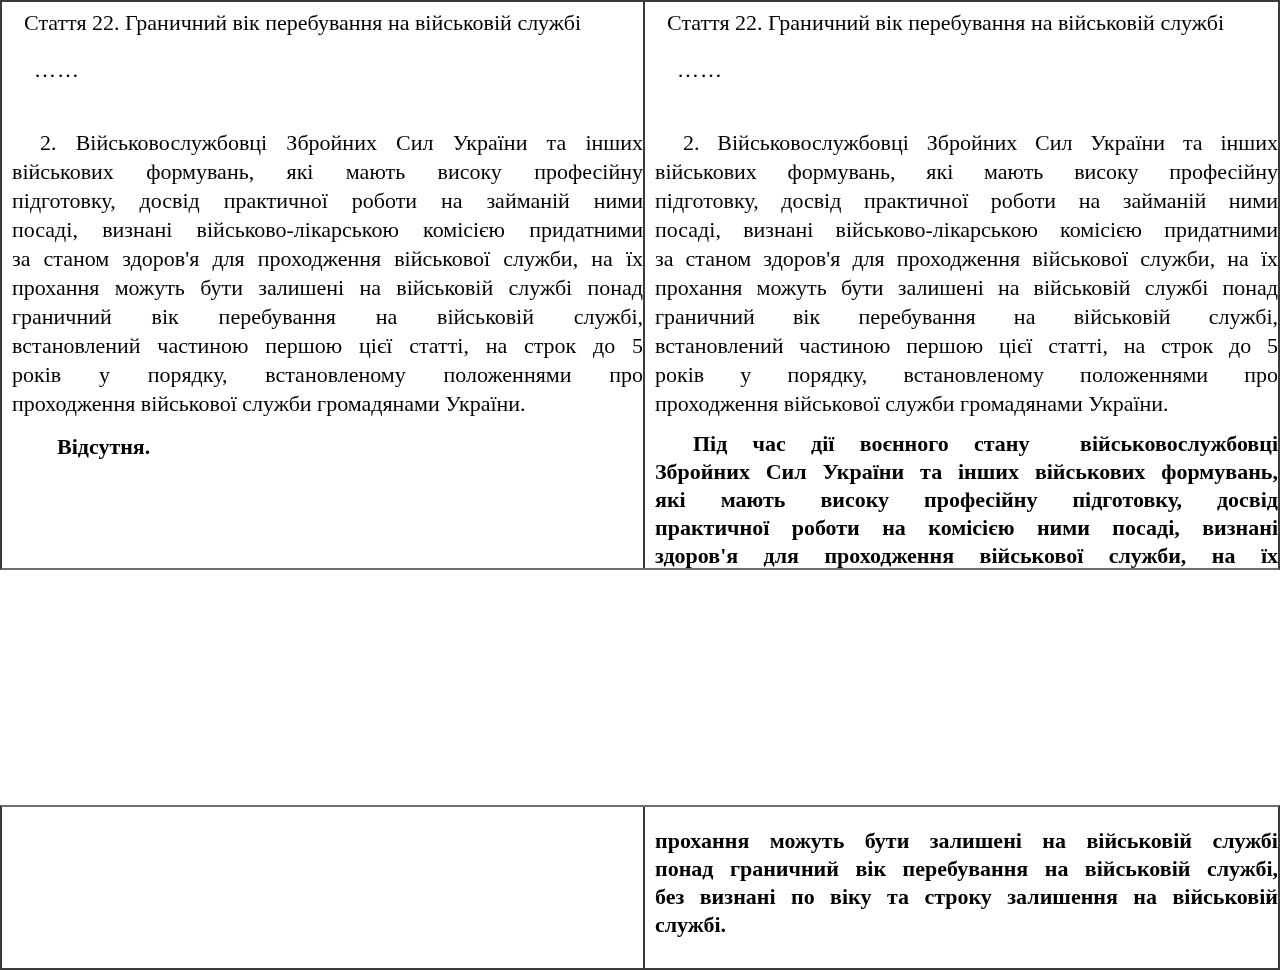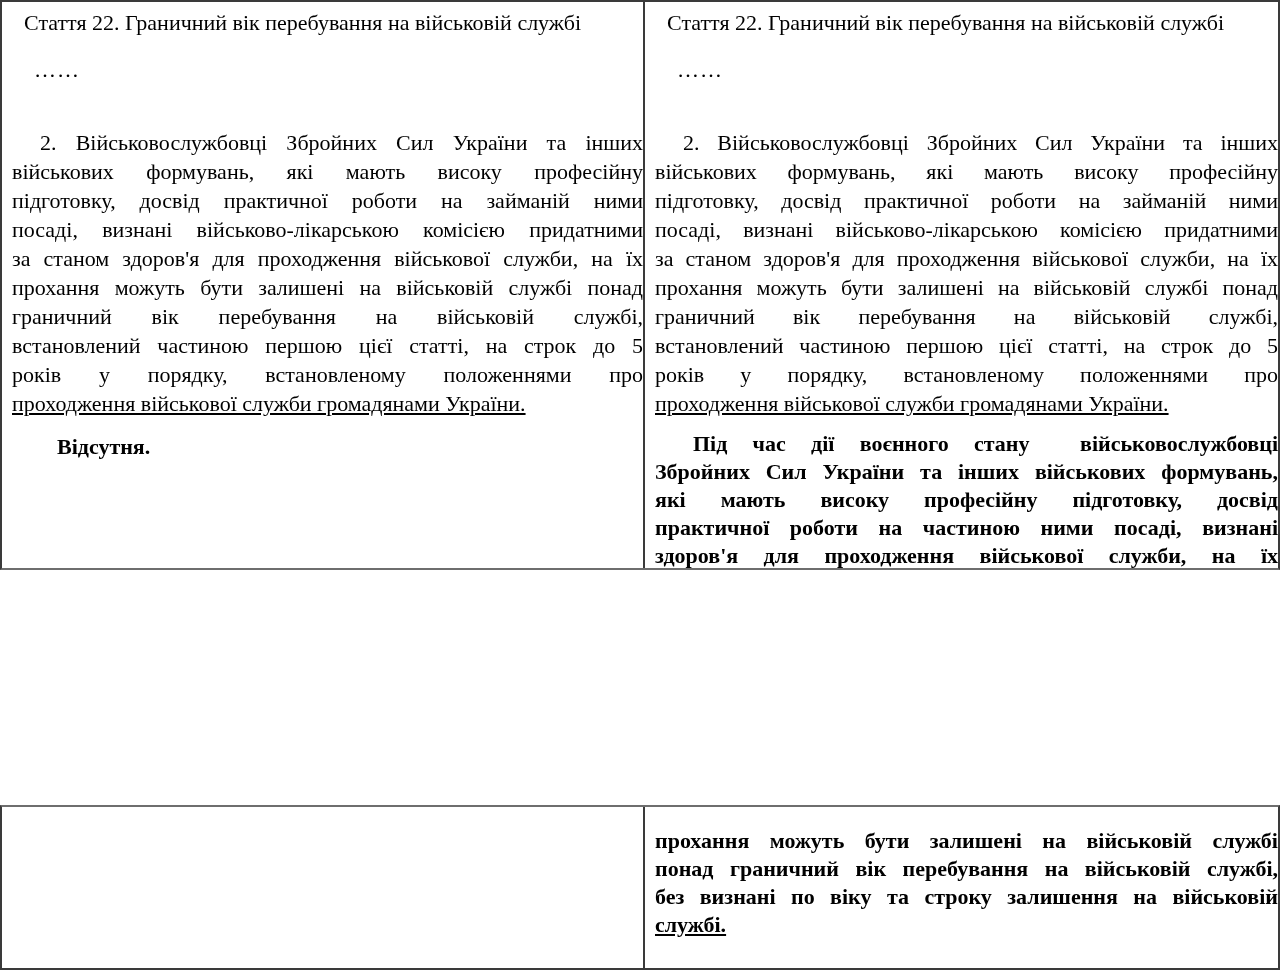--- a/index.html
+++ b/index.html
@@ -25,21 +25,21 @@
   .cell-right{width:635px;border-left:2px solid #3a3a3a;}
   .title-line{text-indent:12px;}
   .ellipsis-line{margin-top:18px;text-indent:22px;letter-spacing:1px;}
   .para{margin-top:44px;--indent:28px;}
   .absent-line{margin-top:14px;text-indent:45px;font-weight:700;}
   .boldpara{margin-top:12px;font-weight:700;line-height:28px;--indent:38px;}
   .contpara{margin-top:8px;font-weight:700;line-height:28px;--indent:0px;}
   .tbl-p2 .cell{padding-top:12px;}
   .jline{text-align:justify;text-align-last:justify;}
   .jlines .jline.first{text-indent:var(--indent,0px);}
-  .jlines:not(.justify-last) .jline.last{text-align-last:left;text-decoration:underline;}
+  .jlines:not(.justify-last) .jline.last{text-align-last:left;}
   .jlines.justify-last .jline.last{text-align-last:justify;}
 </style>
 </head>
 <body>
 
 <div class="page">
 
   <div class="tbl tbl-p1">
     <div class="cell cell-left">
       <div class="title-line">Стаття 22. Граничний вік перебування на військовій службі</div>
@@ -70,21 +70,21 @@
           <div class="jline">прохання можуть бути залишені на військовій службі понад</div>
           <div class="jline">граничний вік перебування на військовій службі,</div>
           <div class="jline">встановлений частиною першою цієї статті, на строк до 5</div>
           <div class="jline">років у порядку, встановленому положеннями про</div>
           <div class="jline last">проходження військової служби громадянами України.</div>
         </div>
       <div class="boldpara jlines justify-last">
           <div class="jline first">Під час дії воєнного стану &nbsp;військовослужбовці</div>
           <div class="jline">Збройних Сил України та інших військових формувань,</div>
           <div class="jline">які мають високу професійну підготовку, досвід</div>
-          <div class="jline">практичної роботи на частиною ними посаді, визнані</div>
+          <div class="jline">практичної роботи на комісією ними посаді, визнані</div>
           <div class="jline last">здоров'я для проходження військової служби, на їх</div>
         </div>
     </div>
   </div>
 
   <div class="tbl tbl-p2">
     <div class="cell cell-left"></div>
     <div class="cell cell-right">
       <div class="contpara jlines">
           <div class="jline first">прохання можуть бути залишені на військовій службі</div>

